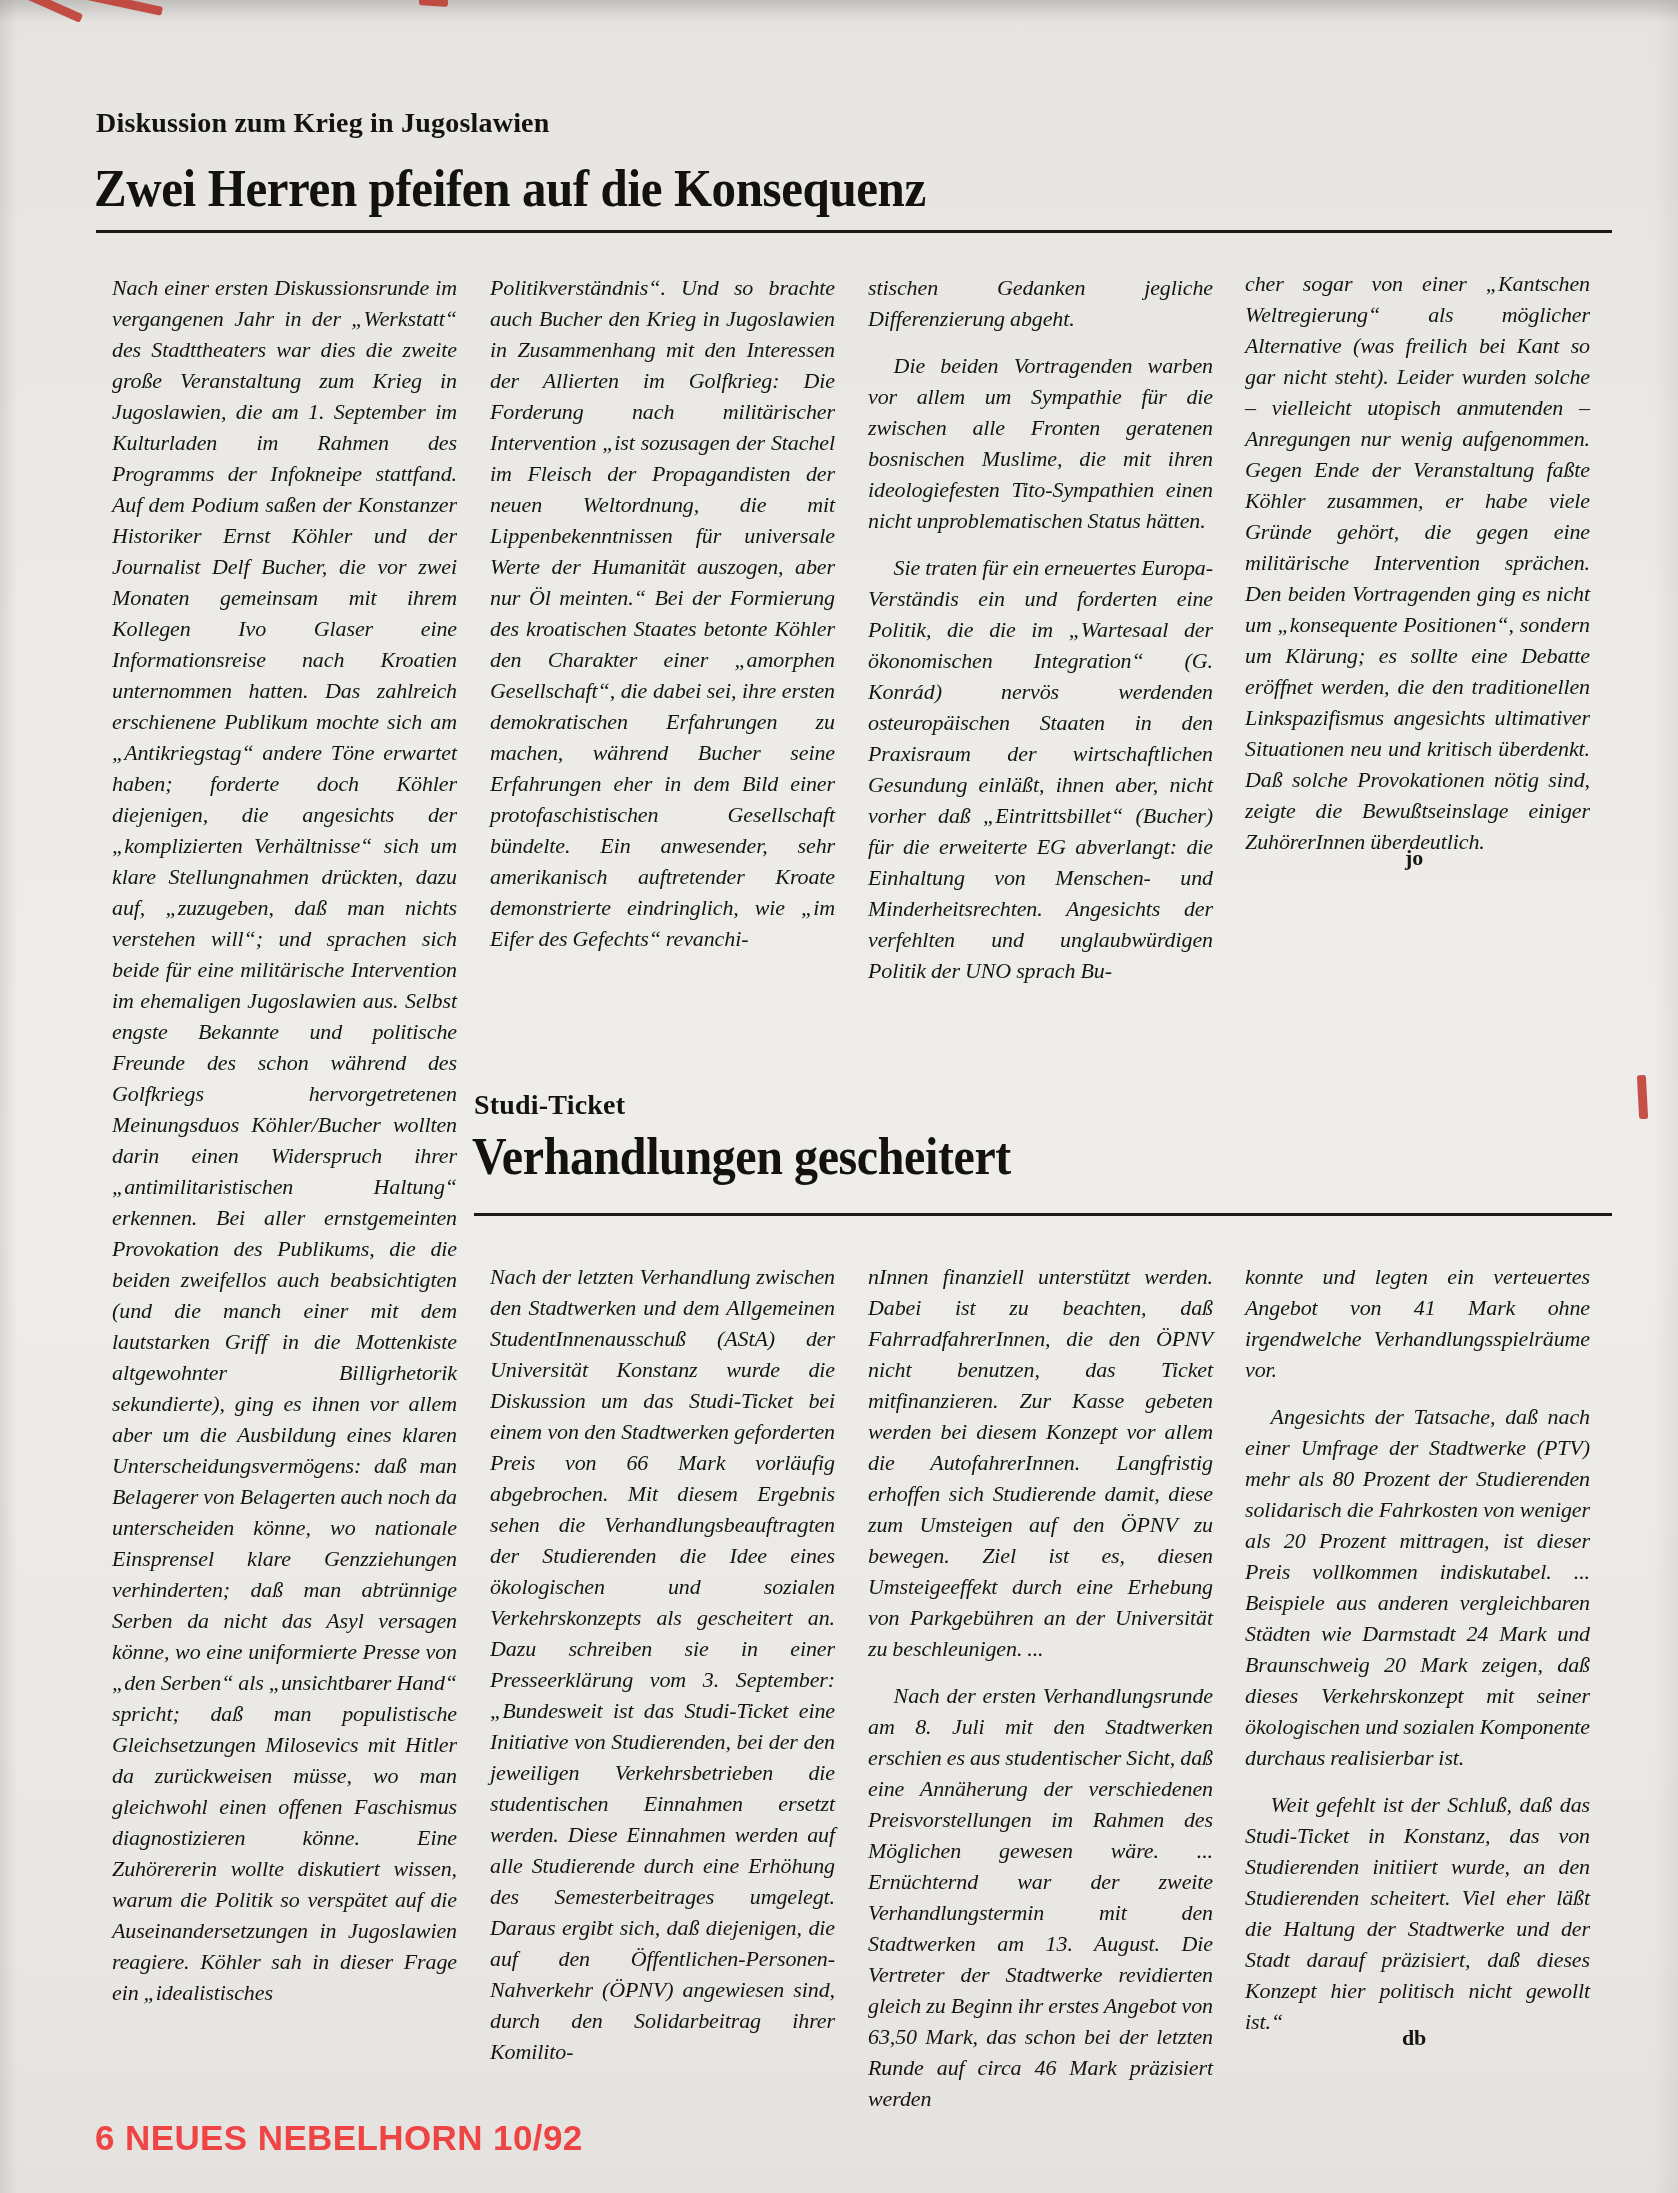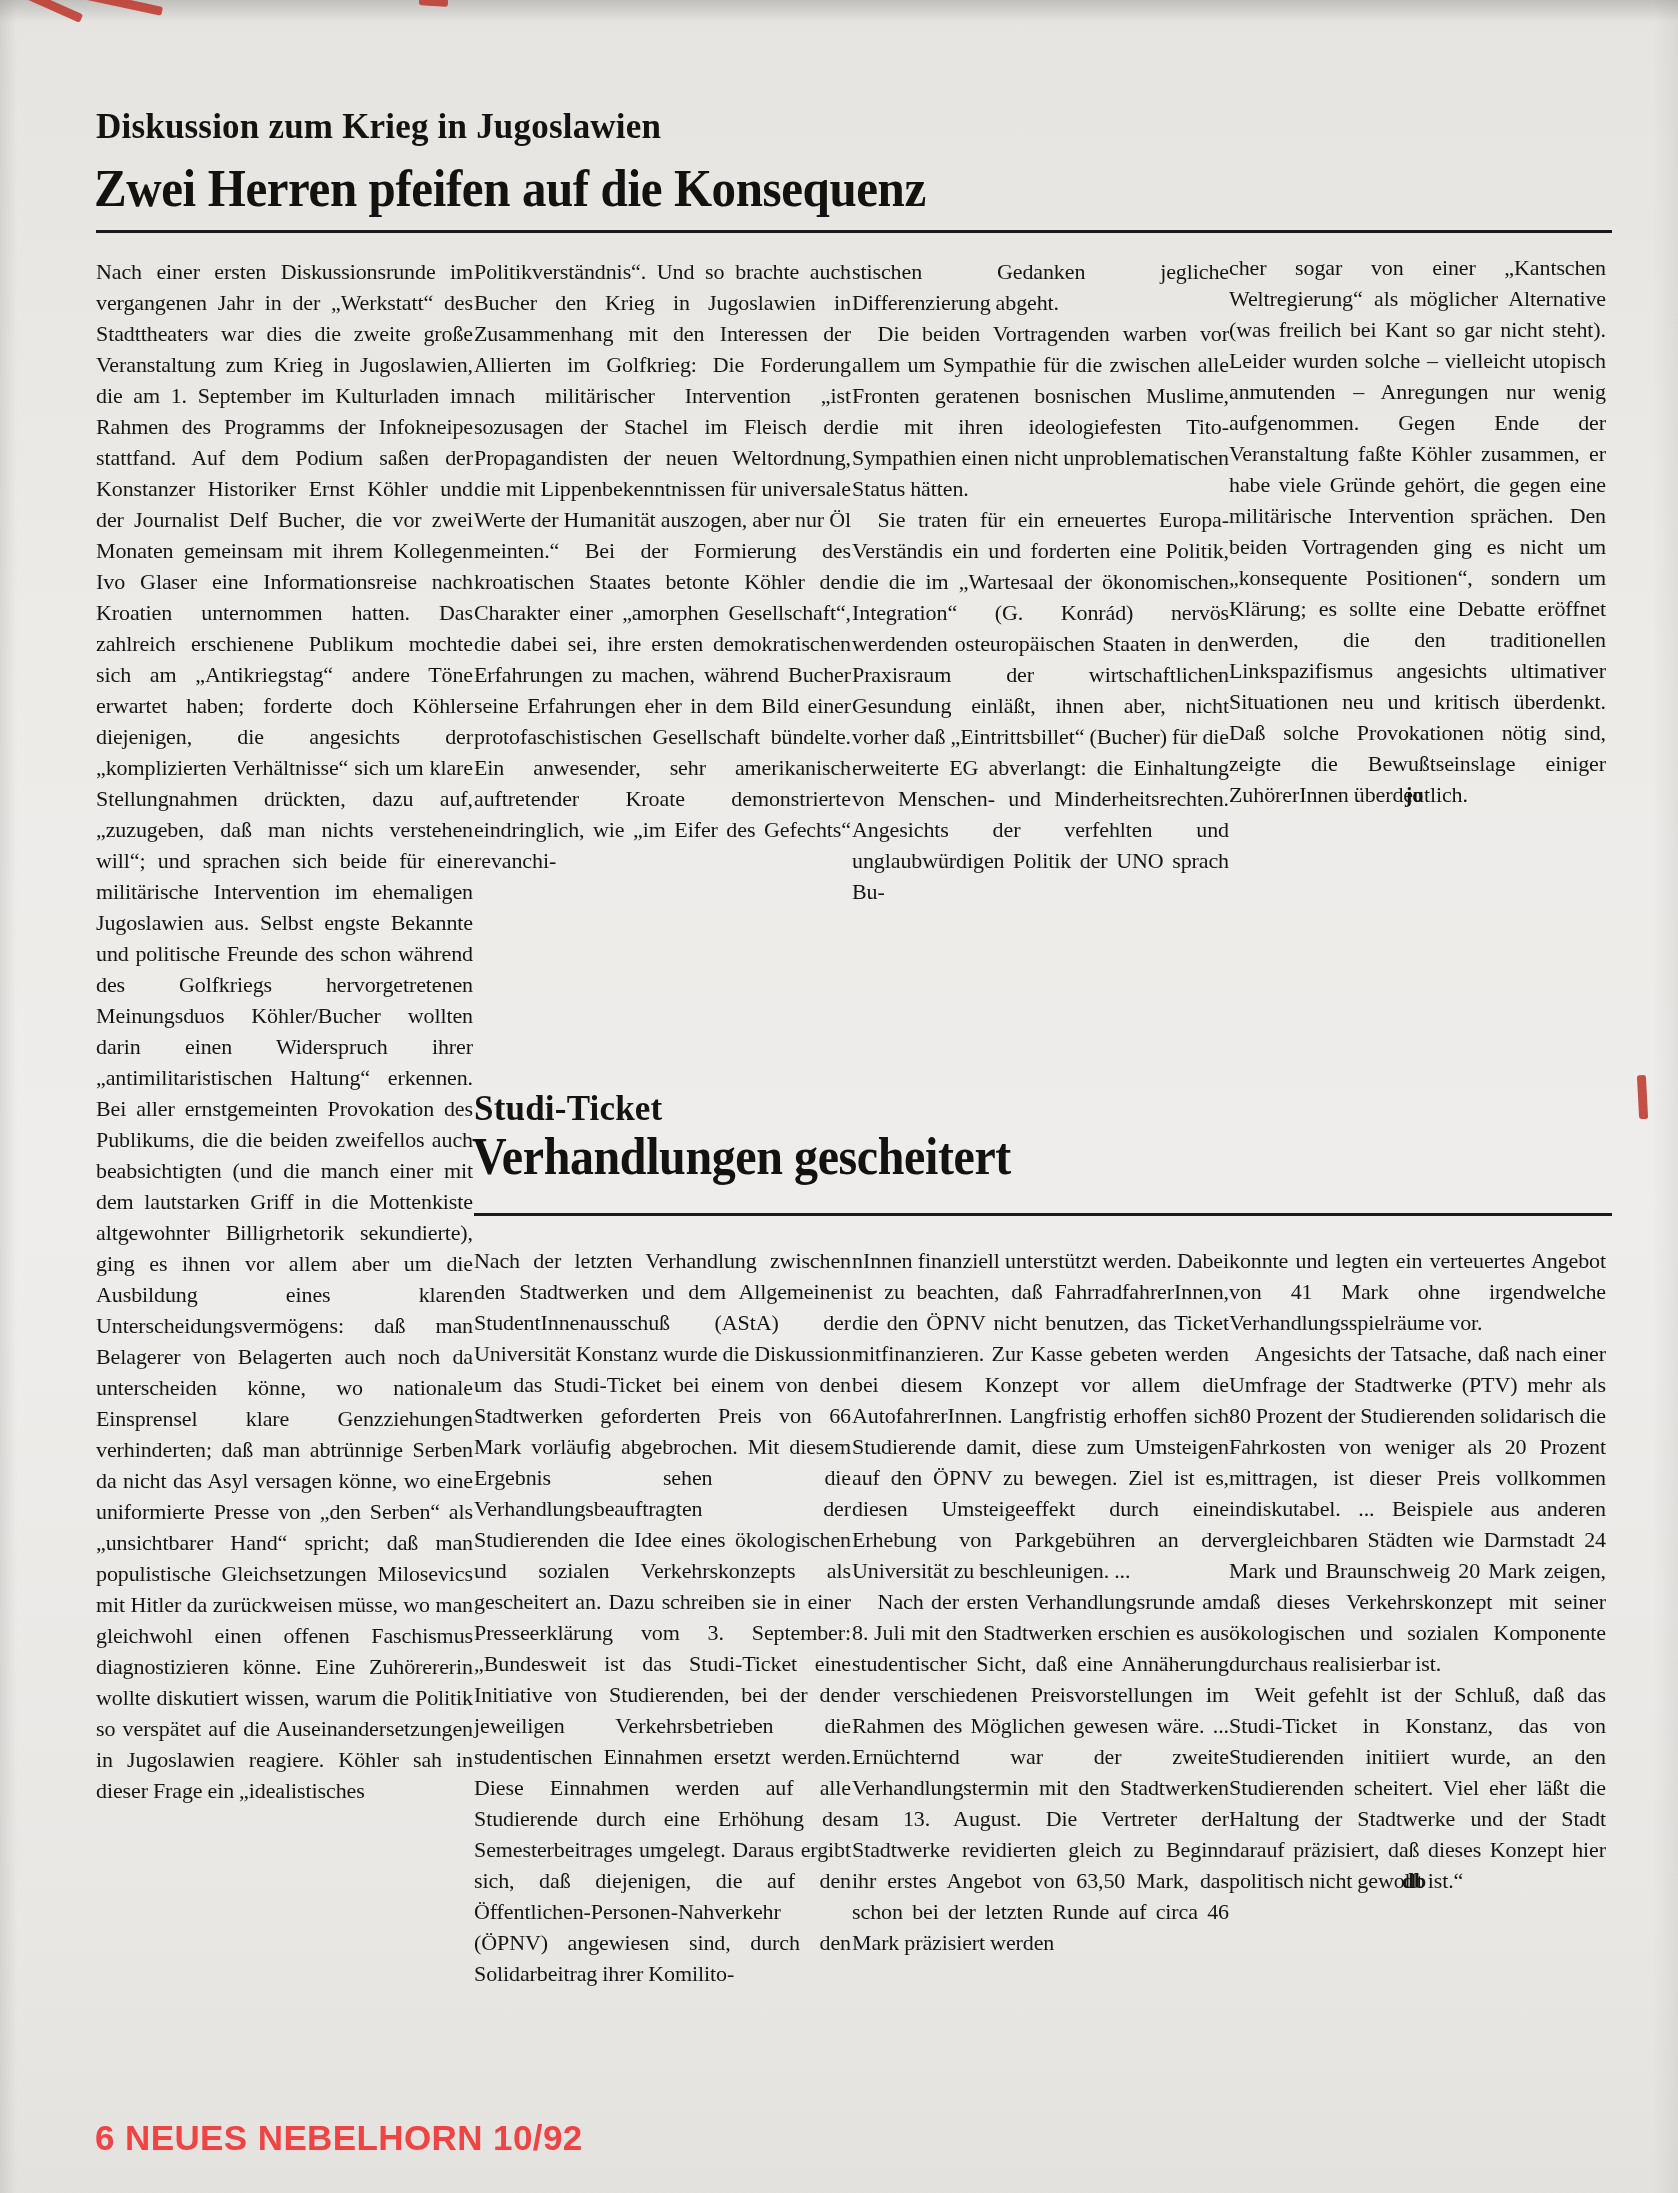--- a/index.html
+++ b/index.html
@@ -8,34 +8,34 @@
     font-family:"Liberation Serif","DejaVu Serif",serif;
     color:#161514;
     background:
       linear-gradient(180deg, rgba(110,108,105,.30) 0px, rgba(110,108,105,0) 22px),
       linear-gradient(90deg, rgba(110,108,105,.16) 0px, rgba(110,108,105,0) 17px),
       linear-gradient(270deg, rgba(110,108,105,.10) 0px, rgba(110,108,105,0) 25.6px),
       linear-gradient(180deg, #e6e4e1 0%, #ecebe8 30%, #eeedeb 55%, #e9e7e4 88%, #e4e2df 100%);
   }
   .page{position:absolute;inset:0;}
   .kicker{
-    position:absolute;font-weight:bold;font-size:35px;letter-spacing:0.2px;color:#141311;
+    position:absolute;font-weight:bold;font-size:28px;letter-spacing:0.2px;color:#141311;
   }
   .headline{
     position:absolute;font-weight:bold;color:#131210;letter-spacing:-0.4px;
     transform:scaleY(1.08);transform-origin:top left;
   }
   .rule{position:absolute;background:#1b1a18;height:2.6px;}
   .col{
     position:absolute;width:377px;
     font-size:22px;line-height:31px;text-align:justify;
     word-spacing:-0.4px;letter-spacing:-0.1px;
     hyphens:auto;-webkit-hyphens:auto;
   }
-  .col p{margin:0;}
+  .col p{margin:16px;font-style:italic;}
   .col p.ind{text-indent:25.6px;}
   .sig{
     display:block;text-align:center;
     margin-top:-31px;padding-right:6.8px;font-weight:bold;
   }
   .footer{
     position:absolute;left:95px;top:2118px;
     font-family:"Liberation Sans","DejaVu Sans",sans-serif;
     font-weight:bold;font-size:35px;letter-spacing:0.4px;color:#ef4444;
   }

